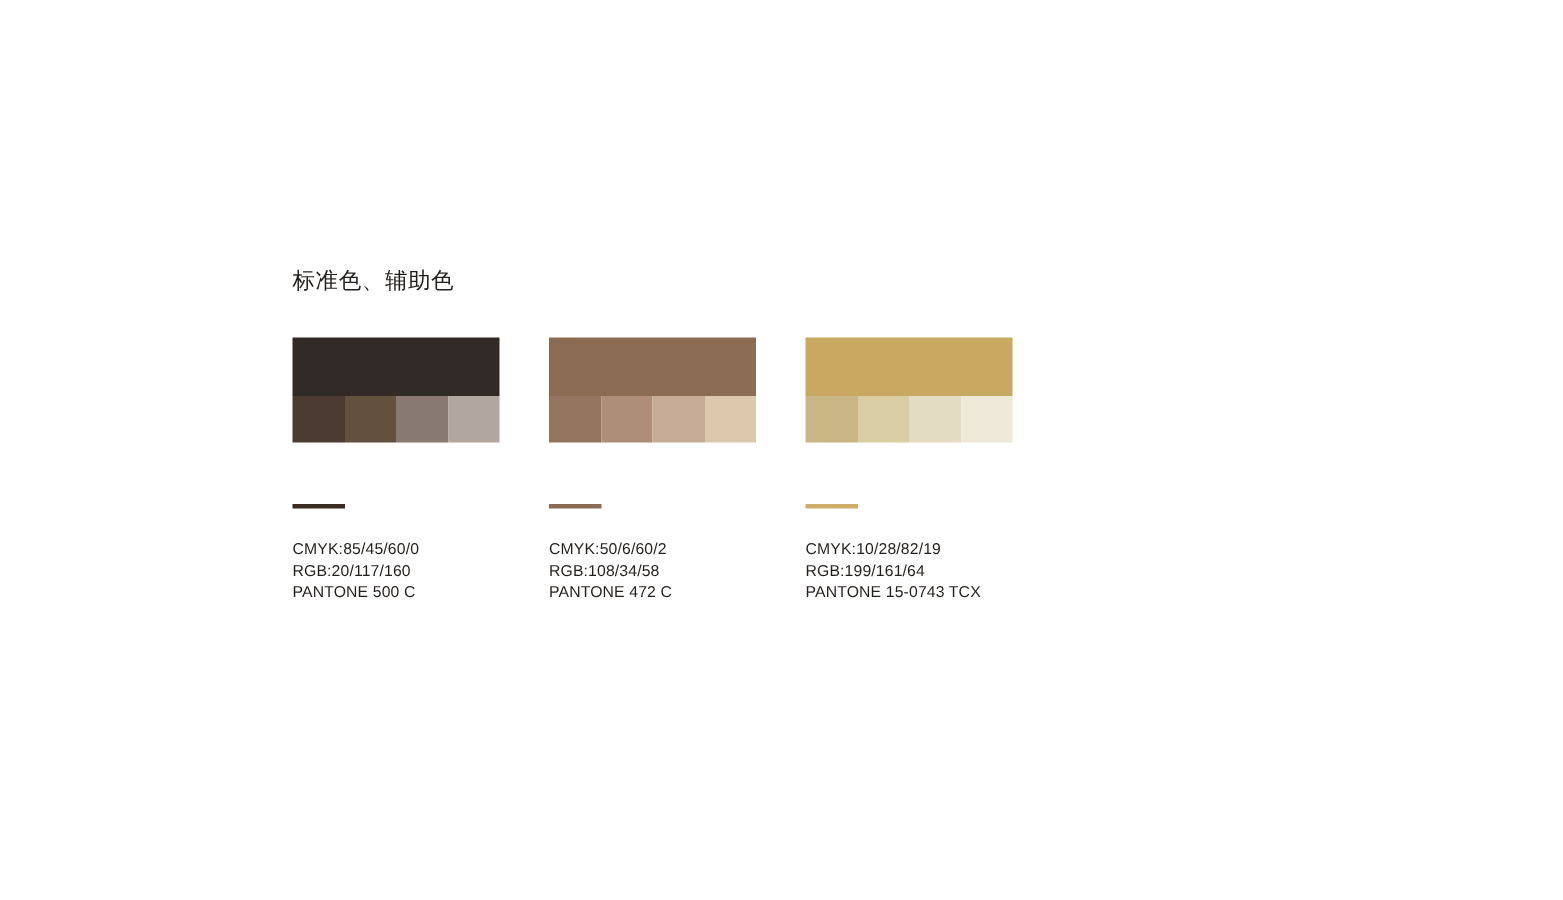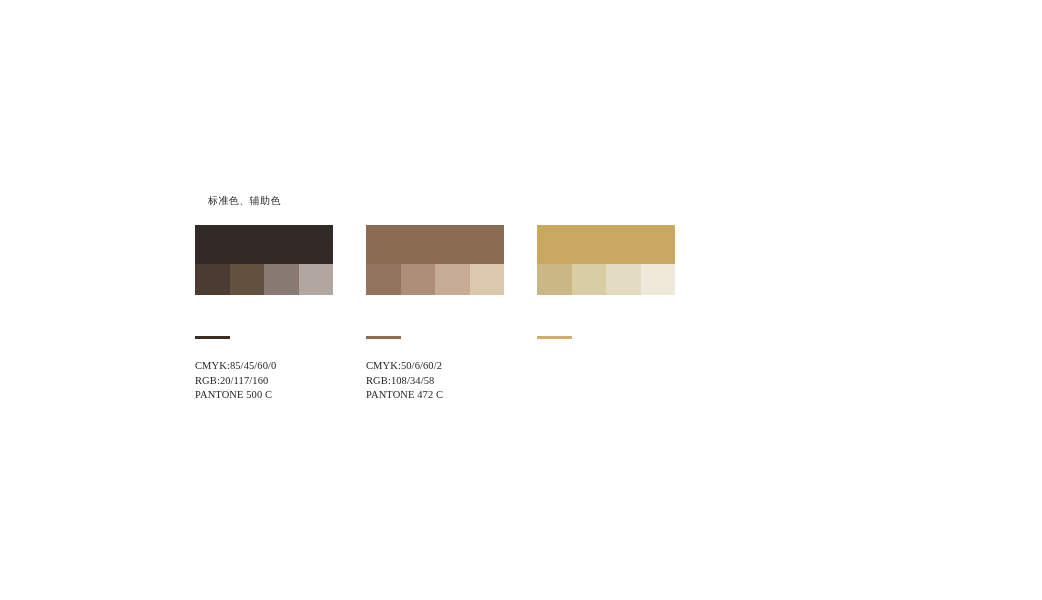--- a/index.html
+++ b/index.html
@@ -16,36 +16,34 @@
     overflow: hidden;
   }
   .page {
     position: relative;
     width: 1042px;
     height: 600px;
   }
   .section-title {
     position: absolute;
     left: 195px;
-    top: 193px;
-    font-size: 10px;
+    top: 180px;
+    font-size: 15px;
     line-height: 16px;
     letter-spacing: 0.4px;
     color: #231f1c;
     white-space: nowrap;
-    margin-left: 13px;
   }
   .palette {
     position: absolute;
     left: 195px;
     top: 225px;
     width: 820px;
     display: flex;
     gap: 33px;
-    font-family: Liberation Serif, serif;
   }
   .group {
     width: 138px;
     flex: 0 0 138px;
   }
   .swatch-block {
     width: 138px;
   }
   .swatch-primary {
     width: 138px;
@@ -127,16 +125,21 @@
       <div class="swatch-block">
         <div class="swatch-primary" style="background-color: rgb(201, 168, 97);"></div>
         <div class="swatch-tints">
           <div class="swatch-tint" style="background-color: rgb(203, 183, 134);"></div>
           <div class="swatch-tint" style="background-color: rgb(217, 205, 163);"></div>
           <div class="swatch-tint" style="background-color: rgb(228, 220, 194);"></div>
           <div class="swatch-tint" style="background-color: rgb(239, 233, 218);"></div>
         </div>
       </div>
       <div class="rule" style="background-color: rgb(207, 174, 108);"></div>
+      <div class="specs">
+        <span class="spec-line">CMYK:10/28/82/19</span>
+        <span class="spec-line">RGB:199/161/64</span>
+        <span class="spec-line">PANTONE 15-0743 TCX</span>
+      </div>
     </div>
 
   </div>
 </div>
 
 </body></html>

